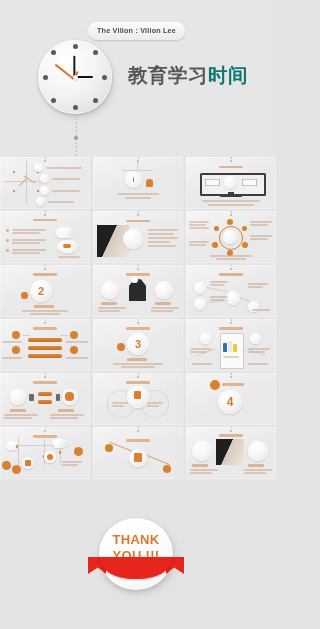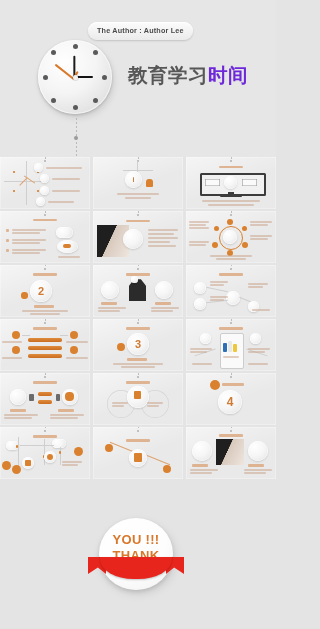--- a/index.html
+++ b/index.html
@@ -42,21 +42,21 @@
             transform-origin:0 50%;transform:rotate(-58deg) translateY(-1px);border-radius:1px;}
   .clock-cap{position:absolute;left:50%;top:50%;width:5px;height:5px;margin:-2.5px 0 0 -2.5px;
              border-radius:50%;background:#f2f2f2;box-shadow:0 0 0 1px rgba(0,0,0,.10);}
 
   .pendulum{position:absolute;left:76px;top:118px;width:1px;height:38px;
             background:repeating-linear-gradient(#b9b9b9 0 2px, transparent 2px 4px);}
   .pend-bob{position:absolute;left:74px;top:136px;width:4px;height:4px;border-radius:50%;background:#9b9b9b;}
 
   .title-cn{position:absolute;left:128px;top:62px;font-size:19.5px;font-weight:bold;
             color:#575757;letter-spacing:.5px;white-space:nowrap;}
-  .title-cn .accent{color:#6d28d9;}
+  .title-cn .accent{color:#0f766e;}
   .subtitle{position:absolute;left:114px;top:95px;font-size:8.4px;color:#6b6b6b;
             letter-spacing:.25px;white-space:nowrap;}
 
   
   .grid{position:absolute;left:0;top:157px;width:276px;height:321px;
         display:grid;grid-template-columns:90px 90px 90px;grid-template-rows:repeat(6,51.5px);
         column-gap:3px;row-gap:2.6px;}
   .slide{position:relative;background:#e9e9e9;overflow:hidden;
          box-shadow:inset 0 0 0 .5px rgba(255,255,255,.55);}
   .slide::before{content:"";position:absolute;inset:0;
@@ -119,21 +119,21 @@
   .rb-fold.l{left:11px;clip-path:polygon(0 0,100% 0,100% 100%);}
   .rb-fold.r{right:11px;clip-path:polygon(0 0,100% 0,0 100%);}
 </style>
 </head>
 <body>
 
 <div id="page">
 
   <div class="hero">
 
-    <div class="author-pill">The Author : Author Lee</div>
+    <div class="author-pill">The Vilion : Vilion Lee</div>
 
     <div class="clock-wrap">
       <div class="clock-shadow"></div>
       <div class="clock">
         <div class="tick" style="left:34.5px;top:4px"></div>
         <div class="tick" style="left:55px;top:10px"></div>
         <div class="tick" style="left:64px;top:34.5px"></div>
         <div class="tick" style="left:55px;top:58px"></div>
         <div class="tick" style="left:34.5px;top:65px"></div>
         <div class="tick" style="left:13px;top:58px"></div>
@@ -445,22 +445,22 @@
       <div class="ln" style="left:4px;top:45px;width:22px"></div>
       <div class="ln" style="left:58px;top:42px;width:28px"></div>
       <div class="ln" style="left:58px;top:45px;width:22px"></div>
     </div>
   </div>
 
   <div class="thanks">
     <div class="ty-shadow"></div>
     <div class="ty-circle"></div>
     <div class="ty-text">
+      <div>THANK</div>
       <div>YOU !!!</div>
-      <div>THANK</div>
     </div>
     <div class="ribbon">
       <div class="rb-end l"></div>
       <div class="rb-end r"></div>
       <div class="rb-fold l"></div>
       <div class="rb-fold r"></div>
       <div class="rb-main"></div>
     </div>
   </div>
 

